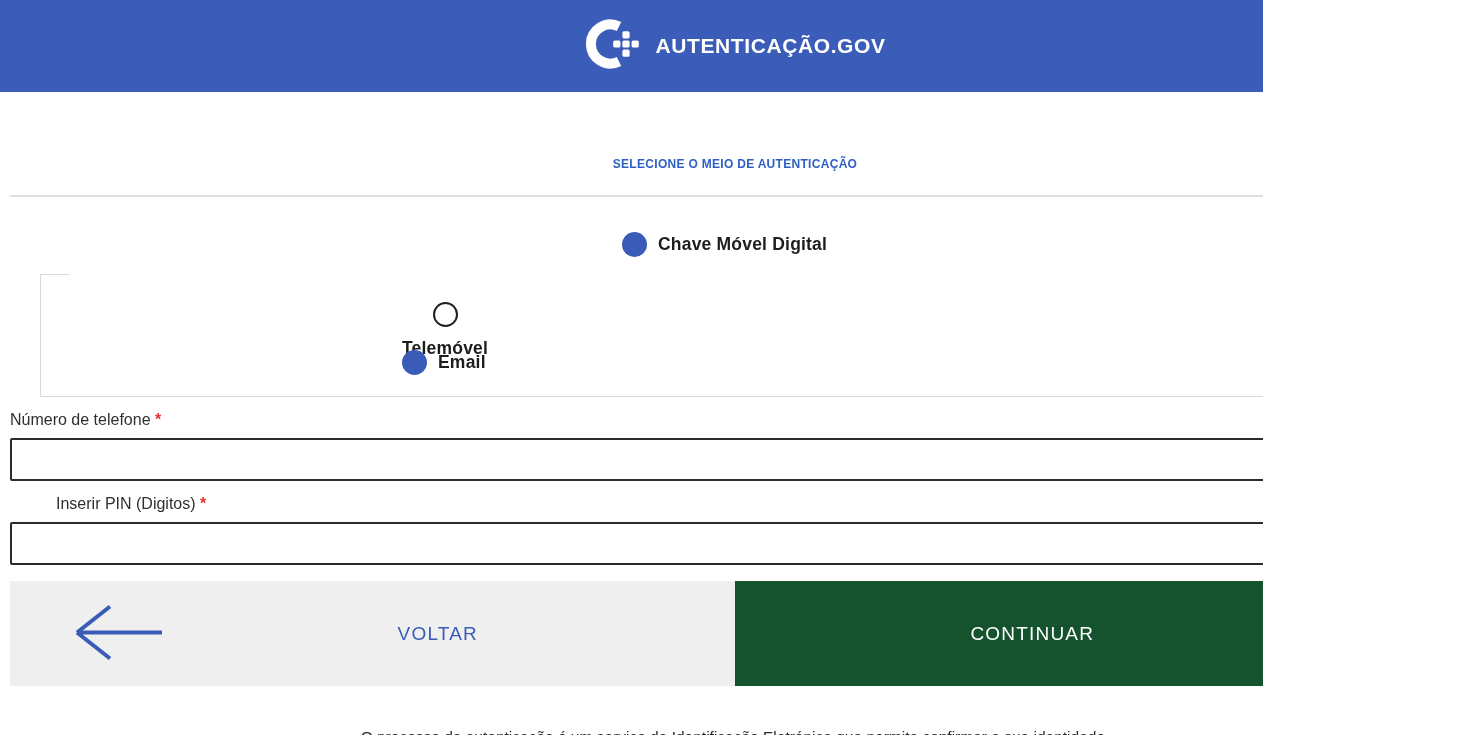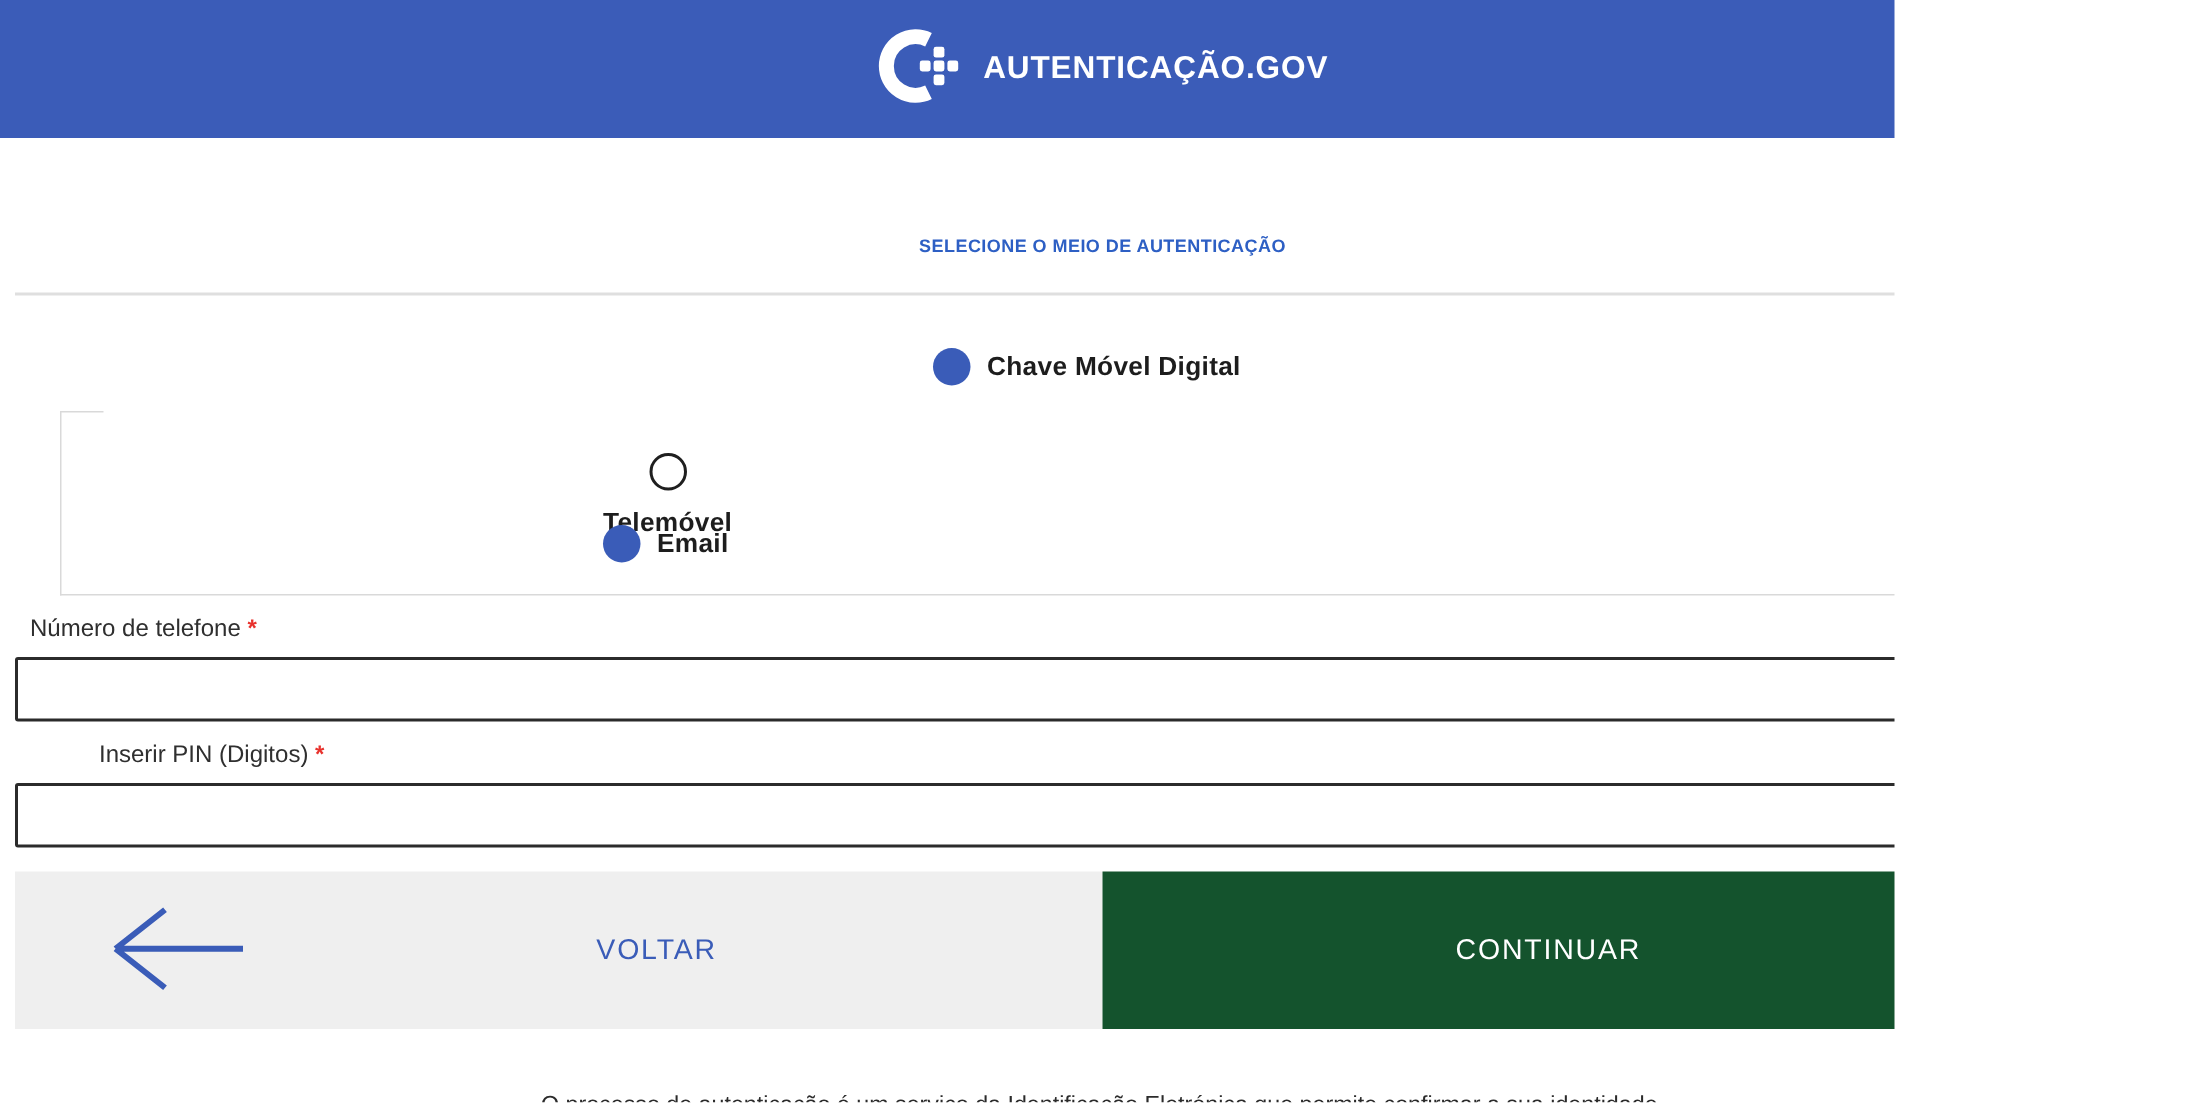--- a/index.html
+++ b/index.html
@@ -39,21 +39,21 @@
   }
   .radio.on{background:#3A5CB8;border:none;}
   .radio-label{font-size:17.5px;font-weight:bold;color:#1d1d1d;letter-spacing:.2px;}
   
   .box-line{position:absolute;border:0;}
   .box-top-left{left:40px;top:274px;width:29px;border-top:1.5px solid #D9D9D9;}
   .box-top-right{left:1300px;top:274px;width:170px;border-top:1.5px solid #D9D9D9;}
   .box-left{left:40px;top:274px;height:123px;border-left:1.5px solid #D9D9D9;}
   .box-bottom{left:40px;top:396px;width:1430px;border-top:1.5px solid #D9D9D9;}
   
-  .field-label{position:absolute;left:20px;font-size:16px;color:#2f2f2f;}
+  .field-label{position:absolute;left:10px;font-size:16px;color:#2f2f2f;}
   .label-phone{top:411px;}
   .label-pin{top:495px;margin-left:46px;}
   .req{color:#E8322D;font-weight:bold;}
   .text-input{
     position:absolute;left:10px;width:1450px;height:43px;box-sizing:border-box;
     border:2px solid #2B2B2B;border-radius:2px;background:#ffffff;
     font-family:"Liberation Sans",sans-serif;font-size:17px;color:#1d1d1d;
     padding:0 44px 0 10px;outline:none;
   }
   .input-phone{top:438px;}

